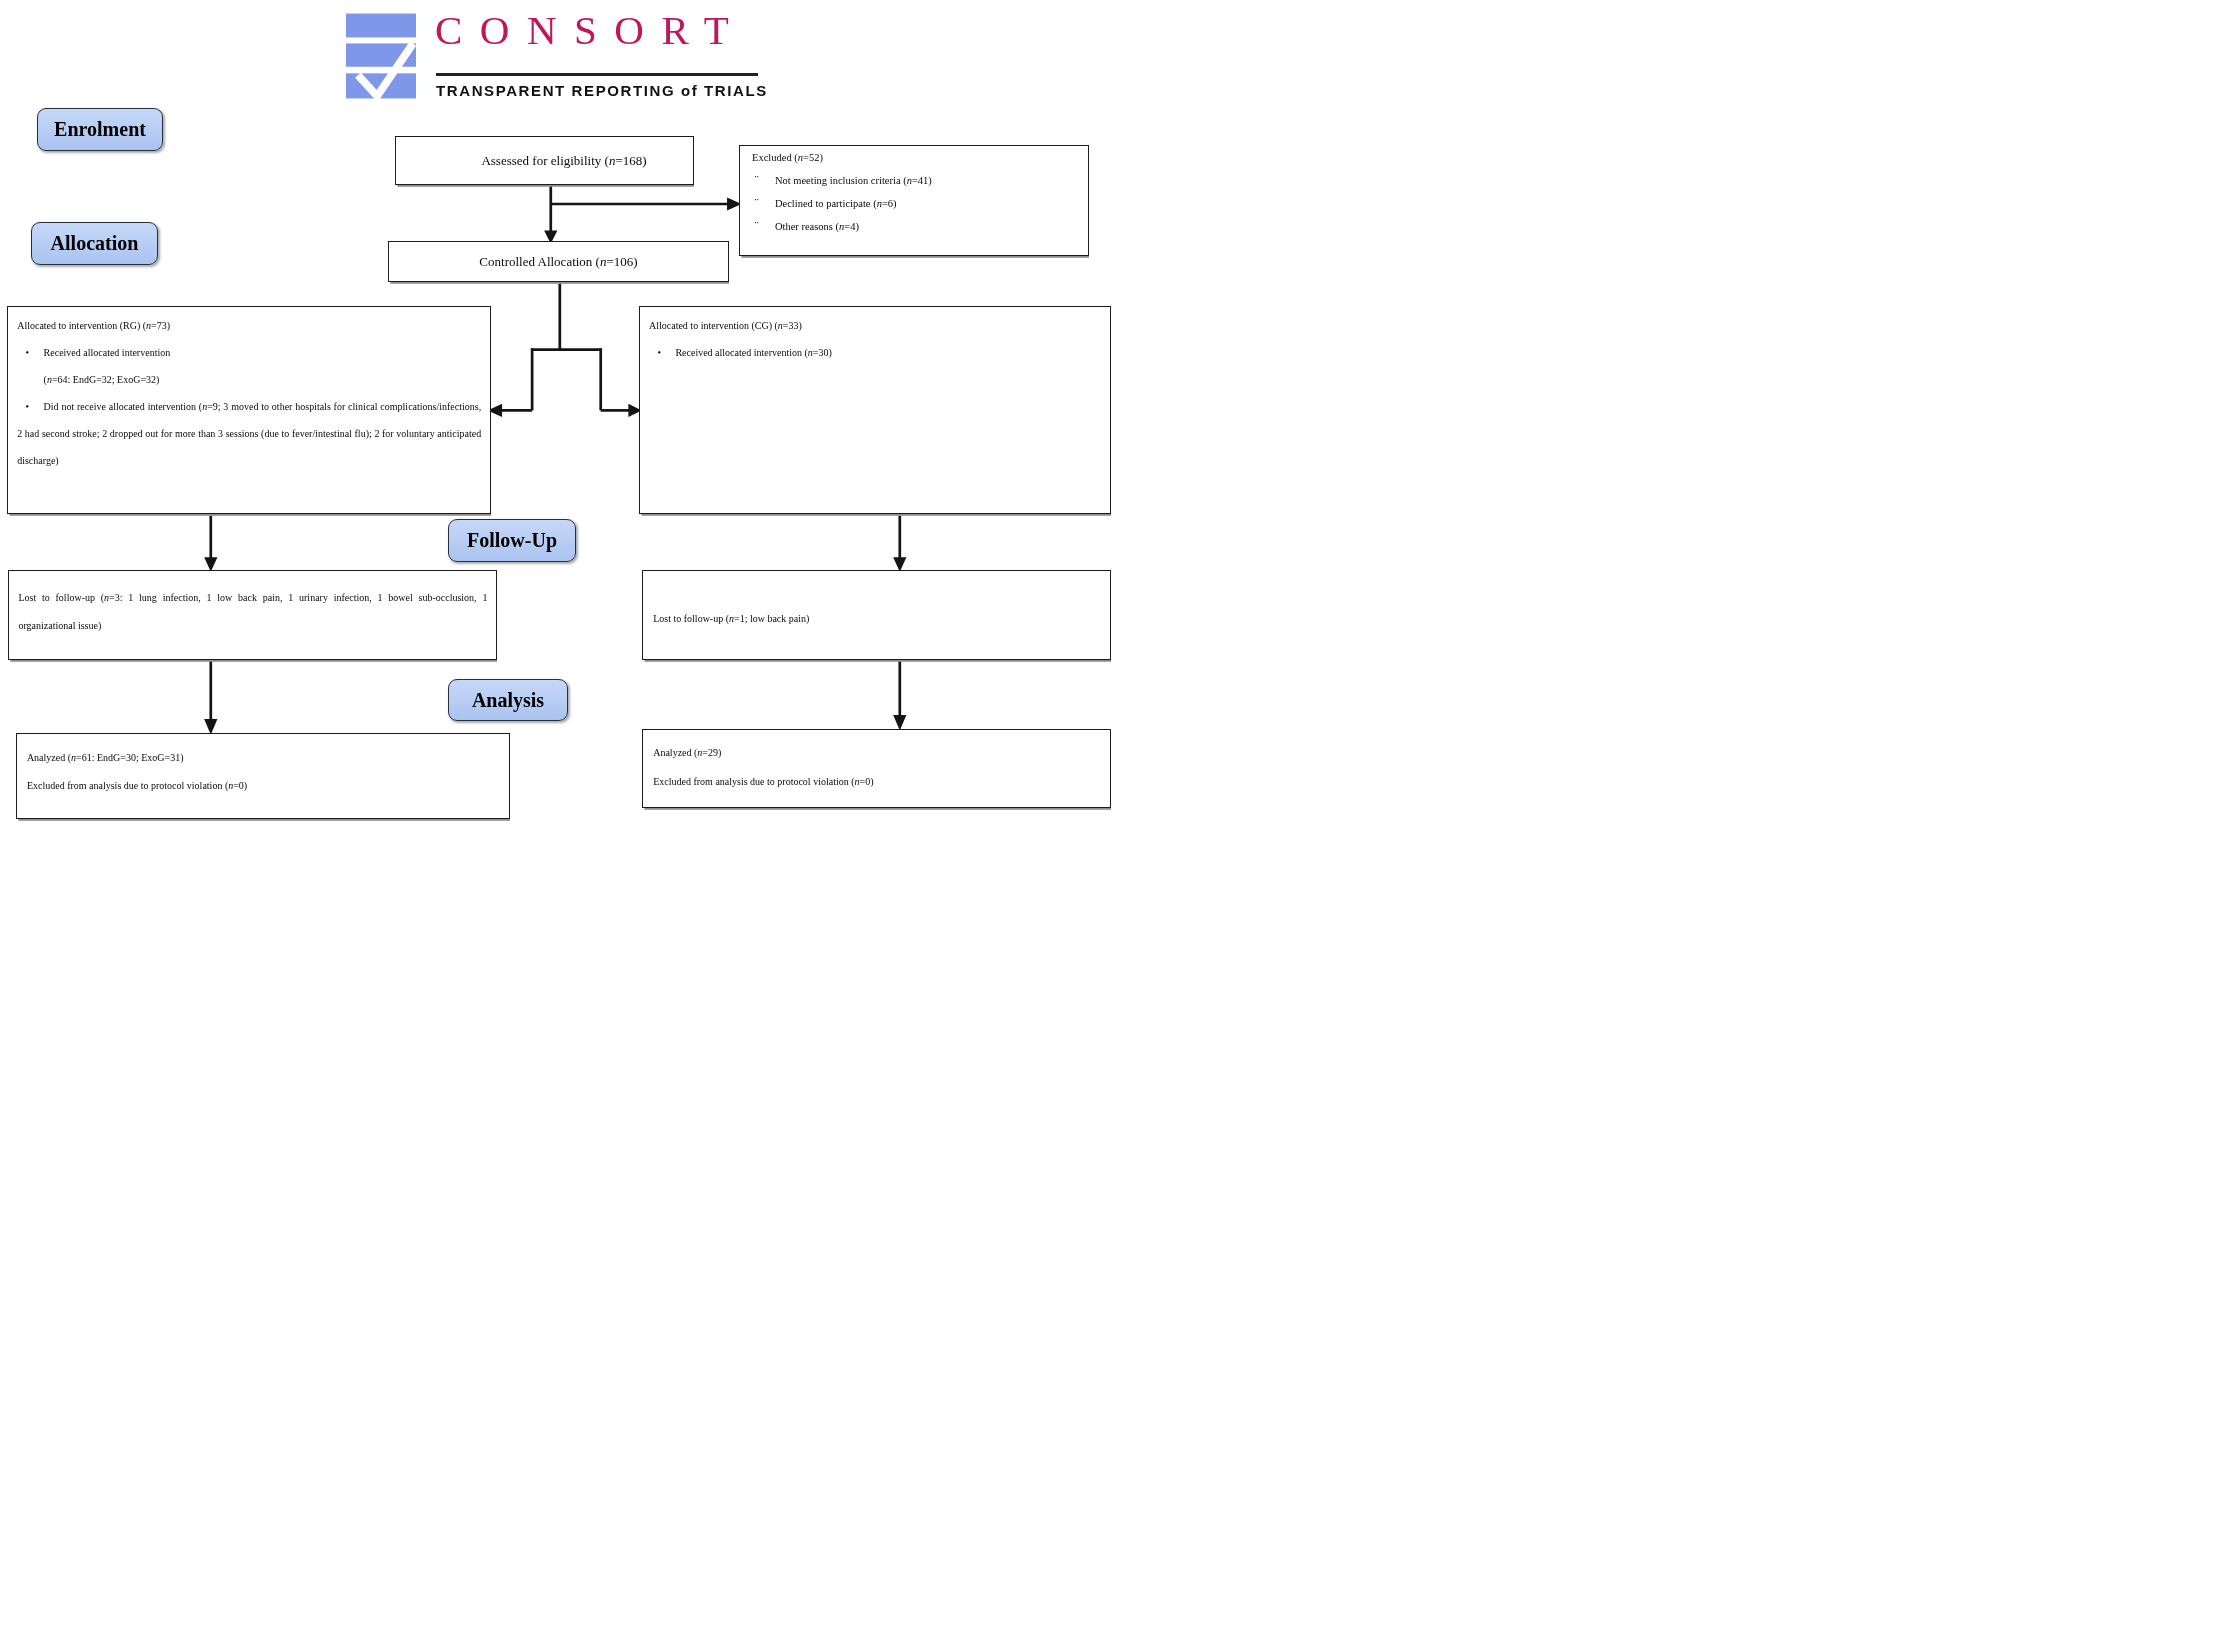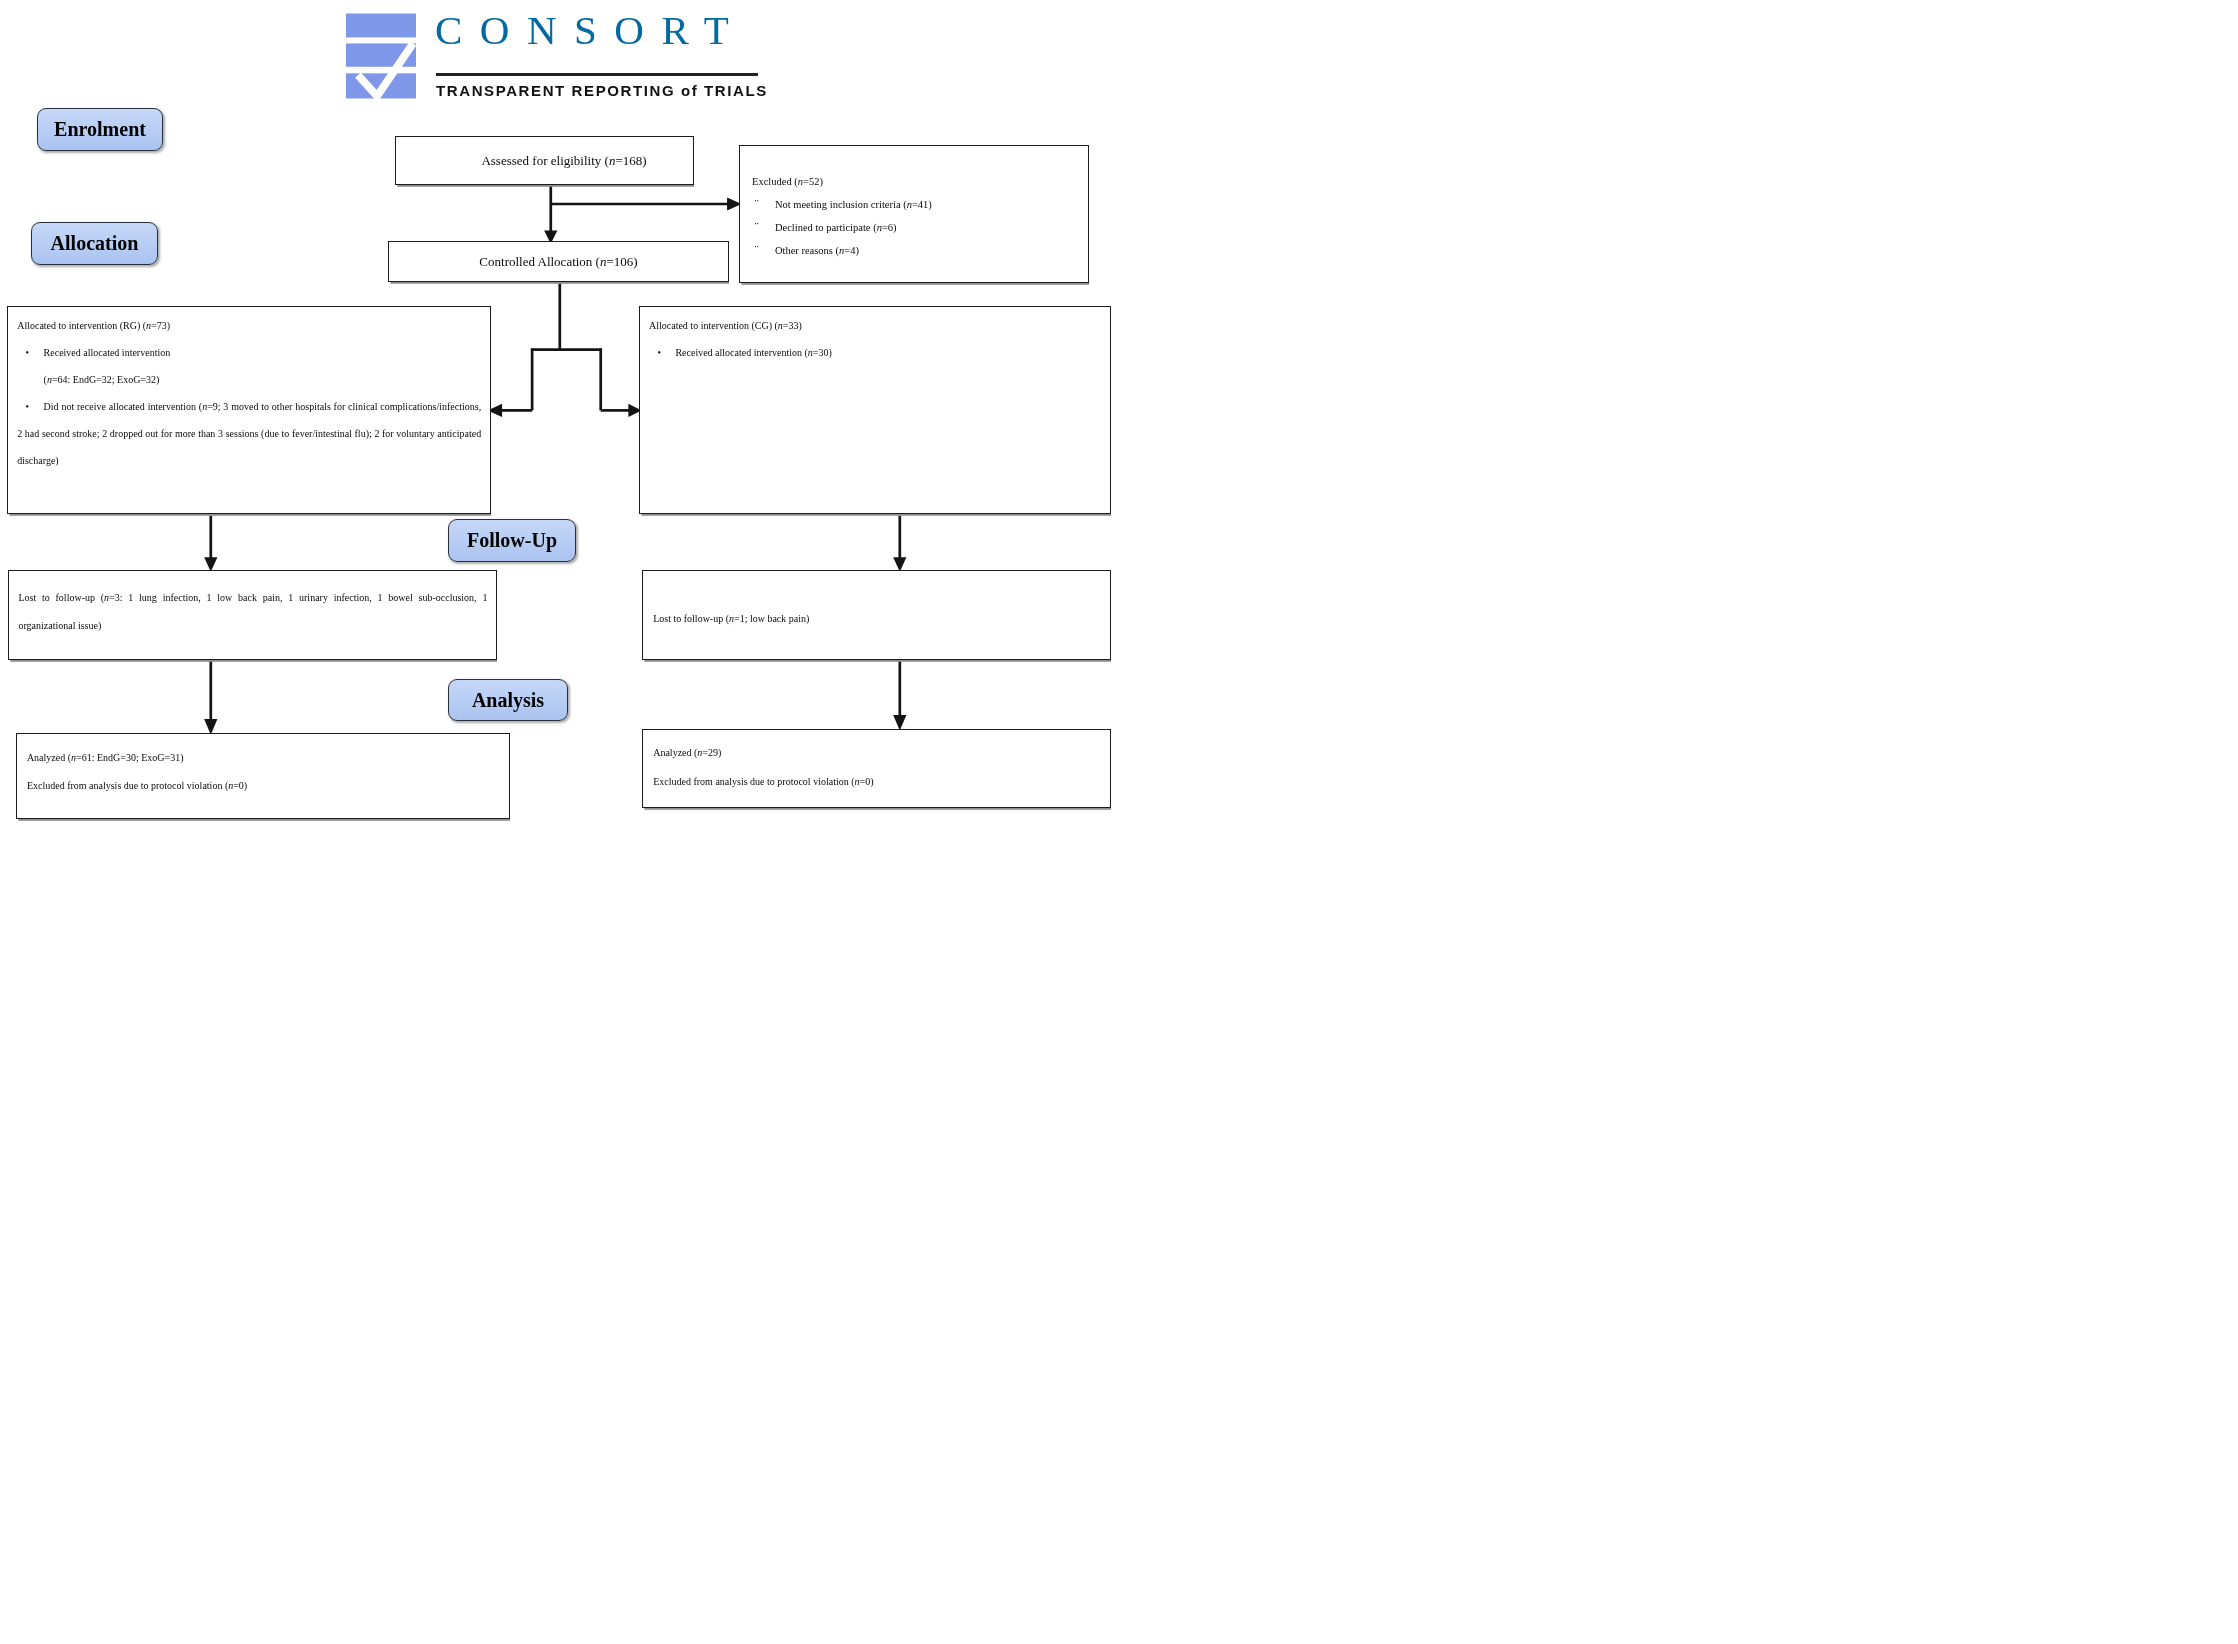--- a/index.html
+++ b/index.html
@@ -6,21 +6,21 @@
   #canvas {
     position:relative; width:1119px; height:822px; background:#ffffff;
     font-family:"Liberation Serif","DejaVu Serif",serif; color:#0a0a0a;
     overflow:hidden;
   }
   
   #logo { position:absolute; left:346px; top:9.6px; width:421px; height:96px; }
   #logo-mark { position:absolute; left:0; top:3px; }
   #logo-title {
     position:absolute; left:89px; top:0; width:332px;
-    font-size:41px; line-height:1.02; font-weight:400; color:#0369a1;
+    font-size:41px; line-height:1.02; font-weight:400; color:#be185d;
     letter-spacing:17.5px; white-space:nowrap;
   }
   #logo-rule { position:absolute; left:90px; top:63px; width:322px; height:3px; background:#222; }
   #logo-tagline {
     position:absolute; left:90px; top:72px; width:325px;
     font-family:"Liberation Sans","DejaVu Sans",sans-serif;
     font-size:15px; font-weight:700; letter-spacing:1.6px; color:#111; white-space:nowrap;
   }
   
   .badge {
@@ -37,22 +37,22 @@
   #badge-analysis  { left:448px; top:679px; width:120px; height:42px; }
   
   .fbox {
     position:absolute; box-sizing:border-box; background:#fff;
     border:1.8px solid #1c1c1c; box-shadow:1.2px 3px 0 -1.2px #8e8e8e;
     font-size:10px; line-height:27px;
   }
   .fbox.center { display:flex; align-items:center; justify-content:center;
     font-size:13px; line-height:1.2; }
   #box-assessed   { left:395px;  top:136px;  width:299px; height:49px;padding-left:39px; }
-  #box-excluded   { left:739px; top:145px;  width:350px; height:138px;
-                    padding:24px 12px 0 12px; font-size:10.5px; line-height:23px; }
+  #box-excluded   { left:739px; top:145px;  width:350px; height:111px;
+                    padding:0 12px 0 12px; font-size:10.5px; line-height:23px; }
   #box-controlled { left:388px;  top:241px;  width:341px; height:41px; }
   #box-rg { left:7.2px;   top:306px; width:484px; height:208px; padding:5.4px 9px 0 9px; }
   #box-cg { left:639px; top:306px; width:472px; height:208px; padding:5.4px 9px 0 9px; }
   #box-lost-rg { left:8.4px;   top:570px; width:489px; height:90px; padding:13.2px 9px 0 9px; line-height:28px; }
   #box-lost-cg { left:642px; top:570px; width:469px; height:90px; padding:34px 10.2px 0 10.2px; line-height:28px; }
   #box-analyzed-rg { left:15.7px;   top:733px; width:494px; height:86px; padding:10.2px 10.2px 0 10.2px; line-height:28px; }
   #box-analyzed-cg { left:642px; top:729px; width:469px; height:79px; padding:8.4px 10.2px 0 10.2px; line-height:29px; }
   .fbox p { margin:0; }
   .just { text-align:justify; }
   

